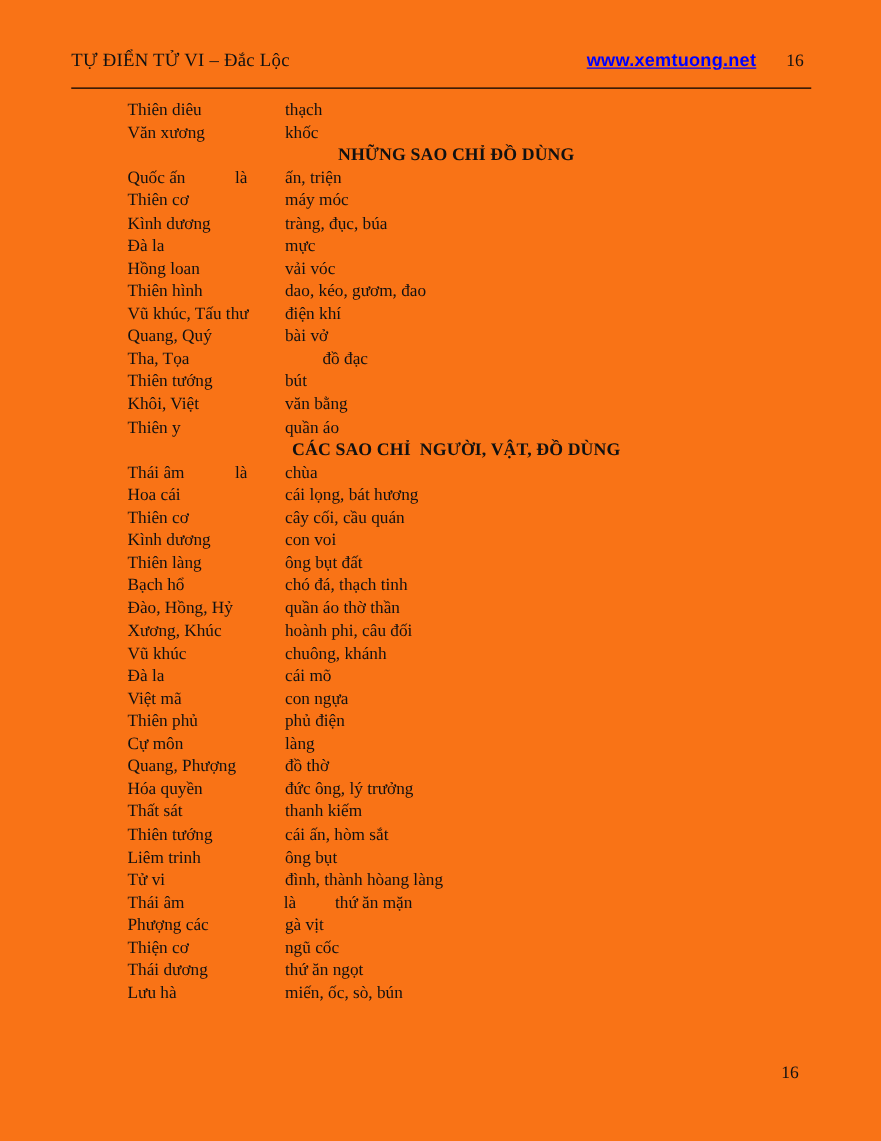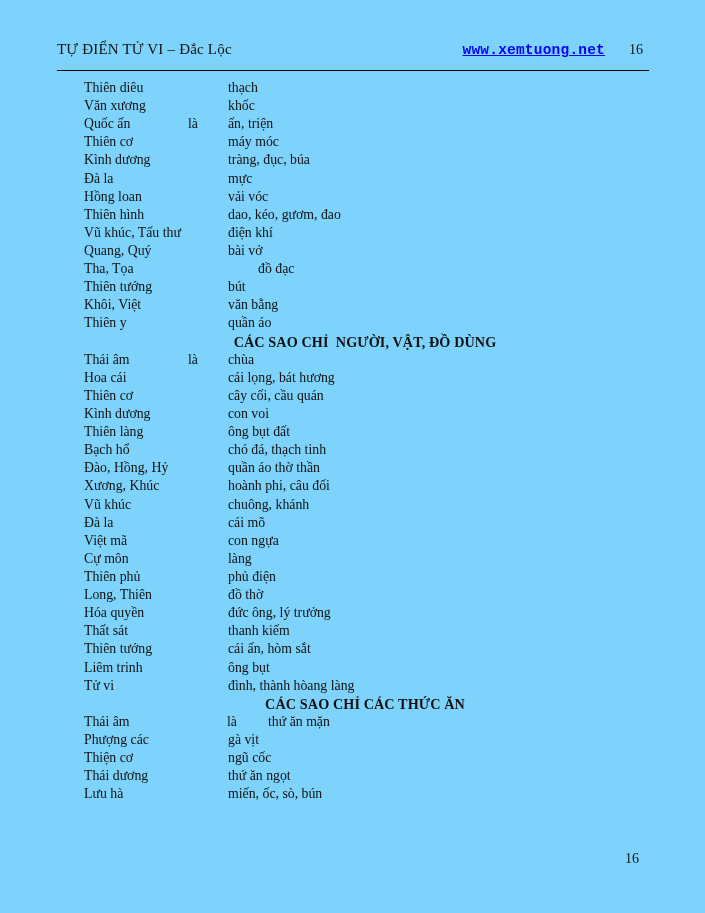--- a/index.html
+++ b/index.html
@@ -1,47 +1,47 @@
 <!DOCTYPE html>
 <html><head>
 <meta charset="utf-8">
 <style>
   html,body{margin:0;padding:0;background:#e8e8e8;}
   .page{
     position:relative;
     width:705px;height:913px;
-    background:#7dd3fc;
+    background:#f97316;
     font-family:"Liberation Serif","DejaVu Serif",serif;
     color:#111;
     overflow:hidden;
     margin:0 auto;
   }
   .header{
     position:absolute;top:41px;left:57px;width:592px;
     display:flex;justify-content:space-between;align-items:baseline;
   }
   .header-title{font-size:15px;letter-spacing:.2px;white-space:pre;}
   .header-right{display:flex;align-items:baseline;gap:24px;}
   .header-url{
-    font-family:Liberation Mono, monospace;
+    font-family:Liberation Sans, sans-serif;
     font-weight:bold;font-size:14.5px;
     text-decoration:underline;
     letter-spacing:.2px;
   }
   .header-pagenum{font-size:14px;padding-right:6px;}
   .header-rule{
     position:absolute;top:70px;left:57px;width:592px;
     border-top:1.6px solid #000;height:0;
   }
   .doc-body{
     position:absolute;top:79px;left:0;width:705px;
     font-size:13.8px;
   }
   .row{position:relative;height:18.12px;line-height:18.12px;white-space:pre;}
-  .c-name{position:absolute;left:84px;text-align:right;}
+  .c-name{position:absolute;left:102px;text-align:right;}
   .c-la{position:absolute;left:188px;}
   .c-meaning{position:absolute;left:228px;}
   .row.indent .c-meaning{left:258px;}
   .row.la-right .c-la{left:227px;}
   .row.la-right .c-meaning{left:268px;}
   .section-heading{
     position:relative;height:18.12px;line-height:18.12px;
     margin-left:95px;width:540px;text-align:center;
     font-weight:bold;font-size:14.2px;white-space:pre;letter-spacing:.1px;
   }
@@ -59,20 +59,21 @@
     <span class="header-right">
       <a class="header-url" href="#" style="color: rgb(0, 0, 255);">www.xemtuong.net</a>
       <span class="header-pagenum">16</span>
     </span>
   </div>
   <div class="header-rule"></div>
 
   <div class="doc-body">
       <div class="row"><span class="c-name">Thiên diêu</span><span class="c-meaning">thạch</span></div>
       <div class="row"><span class="c-name">Văn xương</span><span class="c-meaning">khốc</span></div>
+      <div class="section-heading">NHỮNG SAO CHỈ ĐỒ DÙNG</div>
       <div class="row"><span class="c-name">Quốc ấn</span><span class="c-la">là</span><span class="c-meaning">ấn, triện</span></div>
       <div class="row"><span class="c-name">Thiên cơ</span><span class="c-meaning">máy móc</span></div>
       <div class="row"><span class="c-name">Kình dương</span><span class="c-meaning">tràng, đục, búa</span></div>
       <div class="row"><span class="c-name">Đà la</span><span class="c-meaning">mực</span></div>
       <div class="row"><span class="c-name">Hồng loan</span><span class="c-meaning">vải vóc</span></div>
       <div class="row"><span class="c-name">Thiên hình</span><span class="c-meaning">dao, kéo, gươm, đao</span></div>
       <div class="row"><span class="c-name">Vũ khúc, Tấu thư</span><span class="c-meaning">điện khí</span></div>
       <div class="row"><span class="c-name">Quang, Quý</span><span class="c-meaning">bài vở</span></div>
       <div class="row indent"><span class="c-name">Tha, Tọa</span><span class="c-meaning">đồ đạc</span></div>
       <div class="row"><span class="c-name">Thiên tướng</span><span class="c-meaning">bút</span></div>
@@ -83,29 +84,28 @@
       <div class="row"><span class="c-name">Hoa cái</span><span class="c-meaning">cái lọng, bát hương</span></div>
       <div class="row"><span class="c-name">Thiên cơ</span><span class="c-meaning">cây cối, cầu quán</span></div>
       <div class="row"><span class="c-name">Kình dương</span><span class="c-meaning">con voi</span></div>
       <div class="row"><span class="c-name">Thiên làng</span><span class="c-meaning">ông bụt đất</span></div>
       <div class="row"><span class="c-name">Bạch hổ</span><span class="c-meaning">chó đá, thạch tinh</span></div>
       <div class="row"><span class="c-name">Đào, Hồng, Hỷ</span><span class="c-meaning">quần áo thờ thần</span></div>
       <div class="row"><span class="c-name">Xương, Khúc</span><span class="c-meaning">hoành phi, câu đối</span></div>
       <div class="row"><span class="c-name">Vũ khúc</span><span class="c-meaning">chuông, khánh</span></div>
       <div class="row"><span class="c-name">Đà la</span><span class="c-meaning">cái mõ</span></div>
       <div class="row"><span class="c-name">Việt mã</span><span class="c-meaning">con ngựa</span></div>
+      <div class="row"><span class="c-name">Thiên phủ</span><span class="c-meaning">phủ điện</span></div>
       <div class="row"><span class="c-name">Cự môn</span><span class="c-meaning">làng</span></div>
-      <div class="row"><span class="c-name">Thiên phủ</span><span class="c-meaning">phủ điện</span></div>
-      <div class="row"><span class="c-name">Long, Thiên</span><span class="c-meaning">đồ thờ</span></div>
+      <div class="row"><span class="c-name">Quang, Phượng</span><span class="c-meaning">đồ thờ</span></div>
       <div class="row"><span class="c-name">Hóa quyền</span><span class="c-meaning">đức ông, lý trưởng</span></div>
       <div class="row"><span class="c-name">Thất sát</span><span class="c-meaning">thanh kiếm</span></div>
       <div class="row"><span class="c-name">Thiên tướng</span><span class="c-meaning">cái ấn, hòm sắt</span></div>
       <div class="row"><span class="c-name">Liêm trinh</span><span class="c-meaning">ông bụt</span></div>
       <div class="row"><span class="c-name">Tử vi</span><span class="c-meaning">đình, thành hòang làng</span></div>
-      <div class="section-heading">CÁC SAO CHỈ CÁC THỨC ĂN</div>
       <div class="row la-right"><span class="c-name">Thái âm</span><span class="c-la">là</span><span class="c-meaning">thứ ăn mặn</span></div>
       <div class="row"><span class="c-name">Phượng các</span><span class="c-meaning">gà vịt</span></div>
       <div class="row"><span class="c-name">Thiện cơ</span><span class="c-meaning">ngũ cốc</span></div>
       <div class="row"><span class="c-name">Thái dương</span><span class="c-meaning">thứ ăn ngọt</span></div>
       <div class="row"><span class="c-name">Lưu hà</span><span class="c-meaning">miến, ốc, sò, bún</span></div>
     </div>
 
   <div class="footer-pagenum">16</div>
 </div>
 

